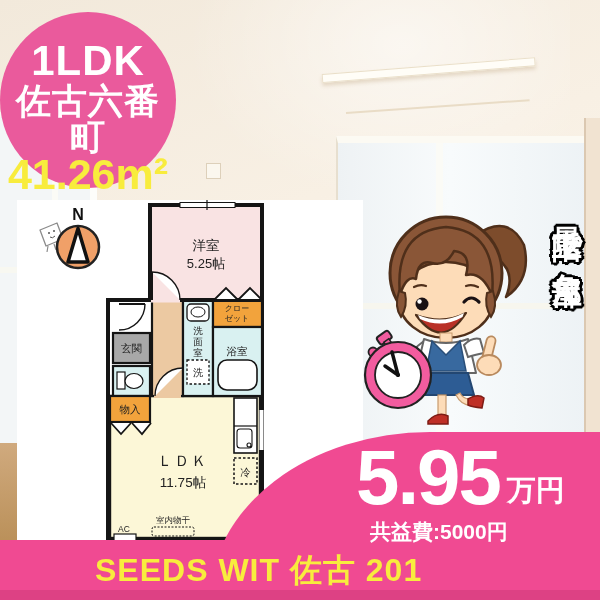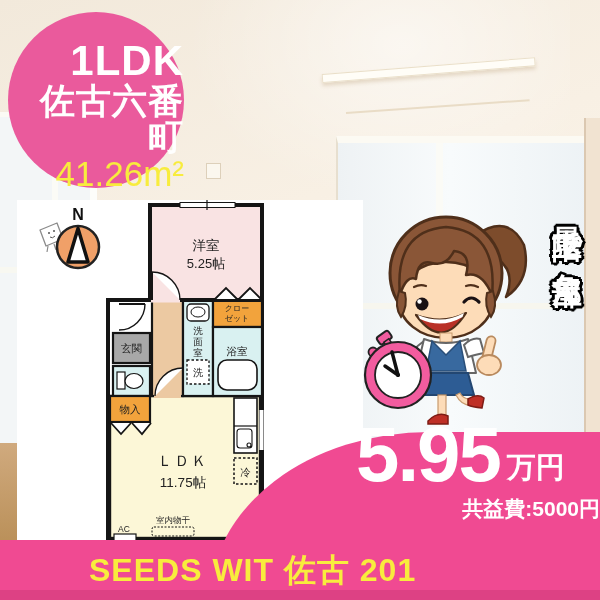--- a/index.html
+++ b/index.html
@@ -38,35 +38,35 @@
   .plan-svg{left:95px;top:200px;z-index:2;}
   .compass-svg{left:28px;top:196px;z-index:3;}
 
   
   .sweep{left:210px;bottom:0;width:390px;height:168px;background:#f04a92;
     border-top-left-radius:220px 168px;z-index:4;}
   .bottombar{left:0;top:540px;width:600px;height:60px;background:#f04a92;z-index:4;}
   .bar-shade{left:0;top:590px;width:600px;height:10px;background:rgba(125,20,62,.16);z-index:5;}
 
   
-  .badge{left:8px;top:12px;width:176px;height:176px;border-radius:50%;
-    background:#ea5a9c;z-index:6;text-align:right;color:#fff;}
+  .badge{left:0;top:12px;width:176px;height:176px;border-radius:50%;
+    background:#ea5a9c;z-index:6;text-align:center;color:#fff;}
   .badge .l1{margin-top:27px;font-size:42px;line-height:44px;font-weight:800;letter-spacing:1px;}
   .badge .l2{font-size:35px;line-height:36px;font-weight:700;letter-spacing:1px;}
-  .badge .l3{font-size:35px;line-height:38px;font-weight:400;color:#f8ec3d;}
-
-  
-  .price{left:356px;top:415px;width:244px;color:#fff;z-index:5;text-align:right;}
+  .badge .l3{font-size:43px;line-height:38px;font-weight:700;color:#f8ec3d;}
+
+  
+  .price{left:356px;top:438px;width:244px;color:#fff;z-index:5;}
   .price .row{display:flex;align-items:flex-end;}
   .price .rent{font-size:78px;line-height:78px;font-weight:800;letter-spacing:-2px;}
   .price .unit{font-size:29px;line-height:35px;font-weight:800;margin:0 0 8px 7px;}
   .price .fee{font-size:21px;line-height:31px;font-weight:700;margin:0 0 0 14px;letter-spacing:0;}
 
   
-  .footer-name{left:89px;top:549px;font-size:32px;font-weight:800;color:#f8ec3d;
+  .footer-name{left:95px;top:549px;font-size:32px;font-weight:800;color:#f8ec3d;
     letter-spacing:1px;z-index:6;white-space:nowrap;}
 
   
   .vcatch{left:546px;top:202px;height:240px;z-index:6;
     writing-mode:vertical-rl;text-orientation:upright;
     font-size:30px;font-weight:900;letter-spacing:3px;color:#fff;
     text-shadow:2px 0 0 #000,-2px 0 0 #000,0 2px 0 #000,0 -2px 0 #000,
       2px 2px 0 #000,-2px -2px 0 #000,2px -2px 0 #000,-2px 2px 0 #000,
       3px 1px 0 #000,-3px -1px 0 #000,1px 3px 0 #000,-1px -3px 0 #000;}
 

